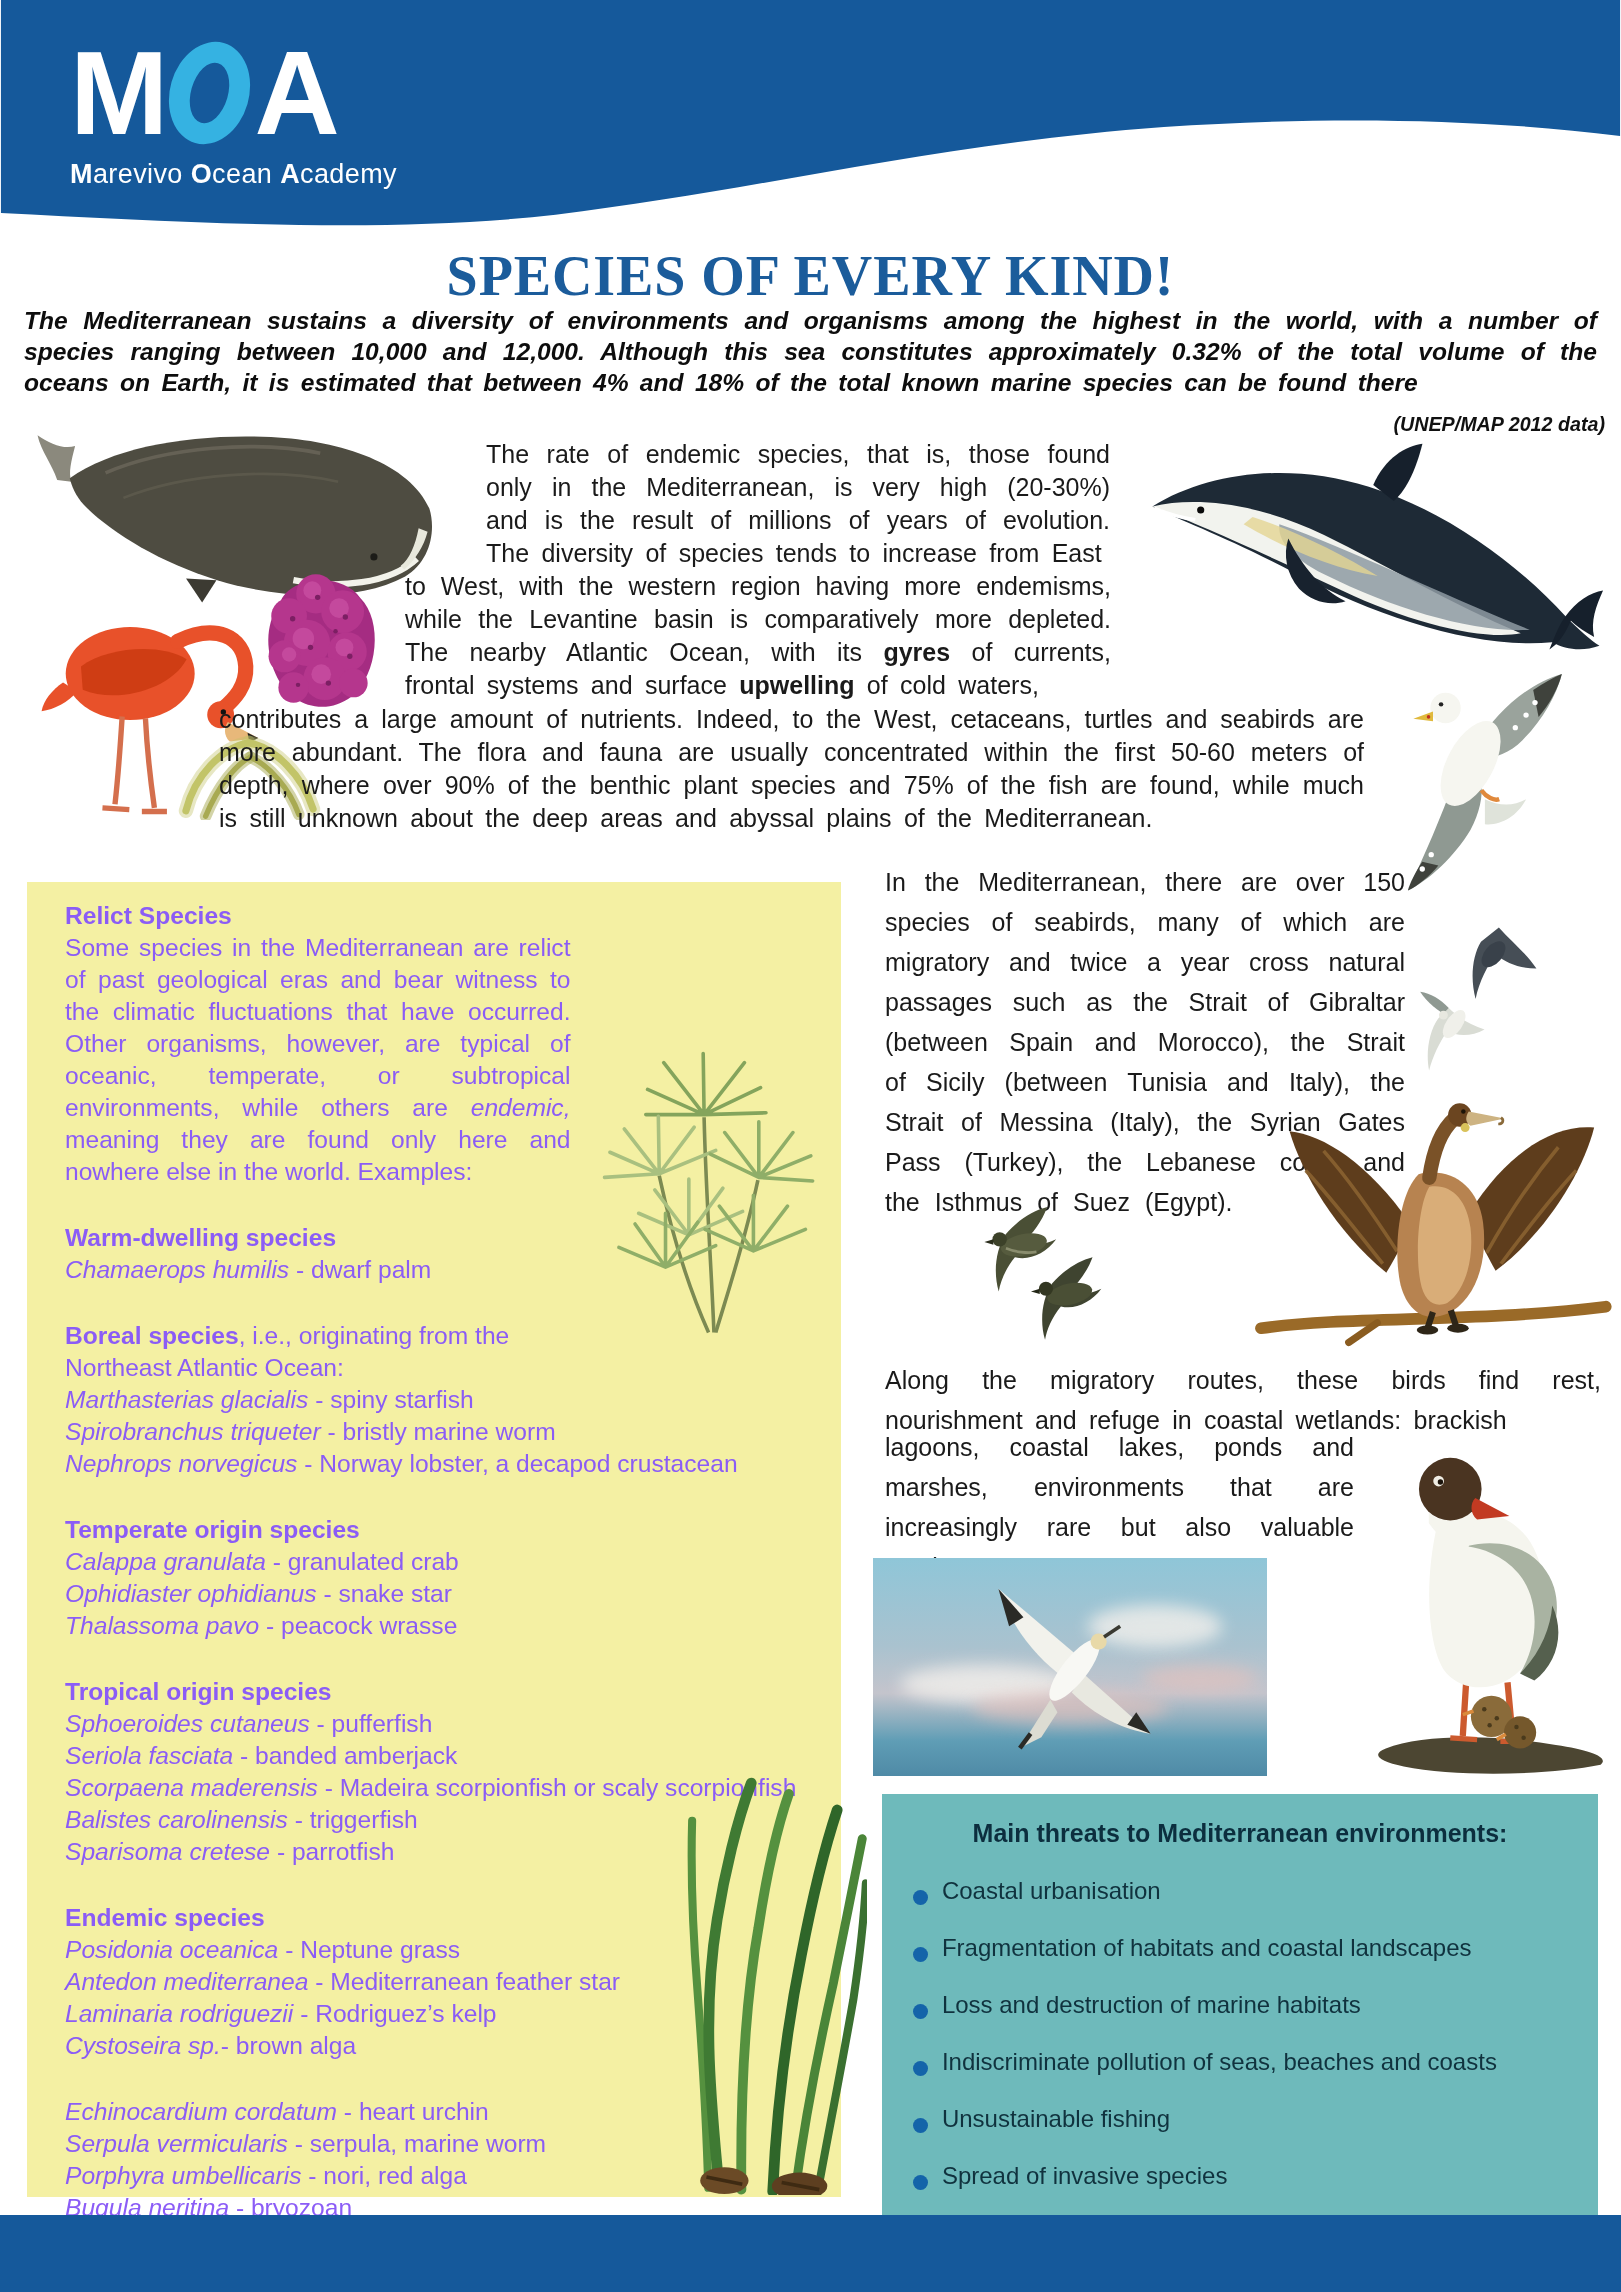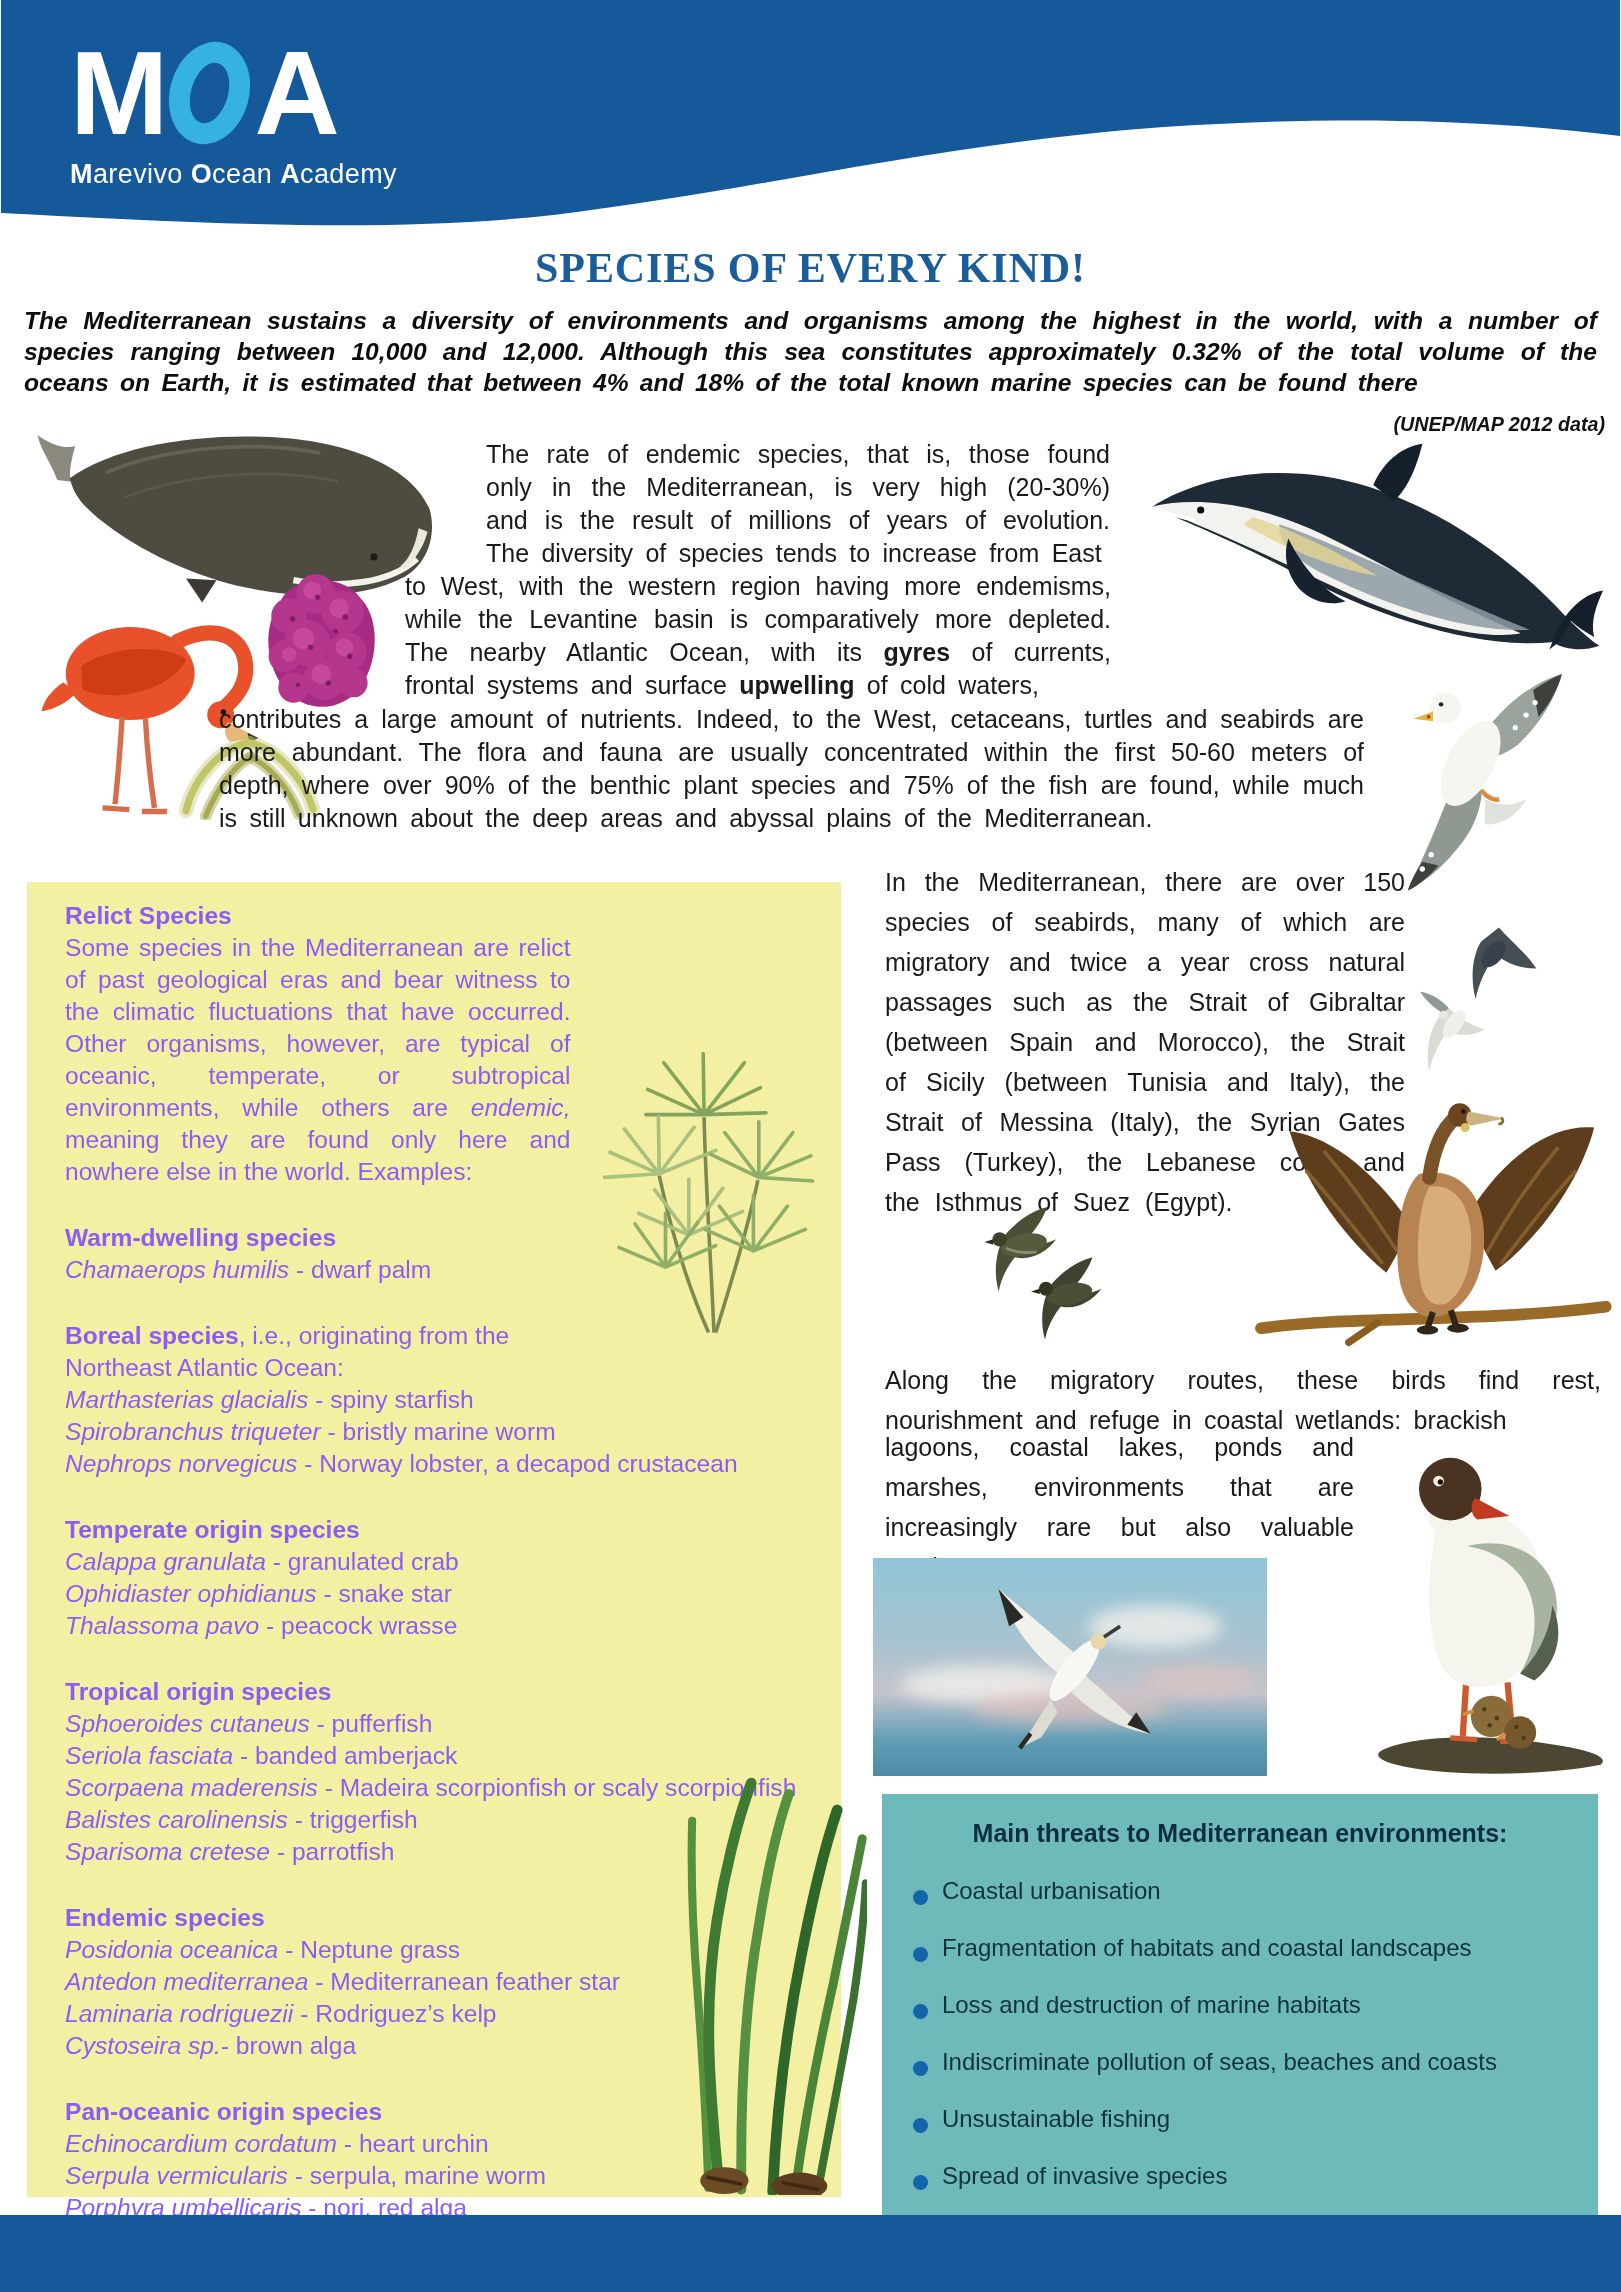--- a/index.html
+++ b/index.html
@@ -12,21 +12,21 @@
   .logo{position:absolute;left:70px;top:34px;}
   .logo-row{display:flex;align-items:center;}
   .lm{font-size:118px;font-weight:bold;color:#fff;line-height:1;letter-spacing:-3.6px;}
   .lo{width:79px;height:104px;border:21.5px solid var(--accent-cyan,#35b2e2);
       border-radius:50%;transform:rotate(16deg);margin:0 5.4px;box-sizing:border-box;}
   .logo-sub{margin-top:7.2px;font-size:27px;color:#fff;letter-spacing:0.4px;}
   .logo-sub b{font-weight:bold;}
 
   
   .title{position:absolute;left:0;top:244px;width:1621px;margin:0;text-align:center;
-         font-family:"Liberation Serif",serif;font-weight:bold;font-size:42px;
+         font-family:"Liberation Serif",serif;font-weight:bold;font-size:56px;
          color:var(--title-blue,#1b5c9b);letter-spacing:0.9px;}
   .intro{position:absolute;left:24px;top:305px;width:1573px;margin:0;
          font-size:24.6px;line-height:31px;font-weight:bold;font-style:italic;
          text-align:justify;word-spacing:4.5px;color:#0d0d0d;}
   .source{position:absolute;left:24px;top:405px;width:1573px;margin:8px;text-align:right;
           font-size:19.7px;font-weight:bold;font-style:italic;color:#111;}
 
   
   .main{position:absolute;margin:0;font-size:25px;line-height:33px;text-align:justify;word-spacing:5.4px;}
   .m1{left:486px;top:438px;width:624px;}
@@ -239,21 +239,20 @@
 
     <div class="sec">
       <div class="sec-h"><b>Endemic species</b><span></span></div>
       <div class="sp"><i>Posidonia oceanica</i><span> - Neptune grass</span></div>
       <div class="sp"><i>Antedon mediterranea</i><span> - Mediterranean feather star</span></div>
       <div class="sp"><i>Laminaria rodriguezii</i><span> - Rodriguez’s kelp</span></div>
       <div class="sp"><i>Cystoseira sp.</i><span>- brown alga</span></div>
     </div>
 
     <div class="sec">
-      <div class="sec-h"><b>Pan-oceanic origin species</b><span></span></div>
       <div class="sp"><i>Echinocardium cordatum</i><span> - heart urchin</span></div>
       <div class="sp"><i>Serpula vermicularis</i><span> - serpula, marine worm</span></div>
       <div class="sp"><i>Porphyra umbellicaris</i><span> - nori, red alga</span></div>
       <div class="sp"><i>Bugula neritina</i><span> - bryozoan</span></div>
     </div>
 
     <div class="grass">
       <svg width="202" height="428" viewBox="0 0 225 478">
         <g fill="none" stroke-linecap="round">
           <path d="M48,470 C46,400 42,330 36,250 C32,200 28,130 30,60" stroke="#55913f" stroke-width="9"></path>

